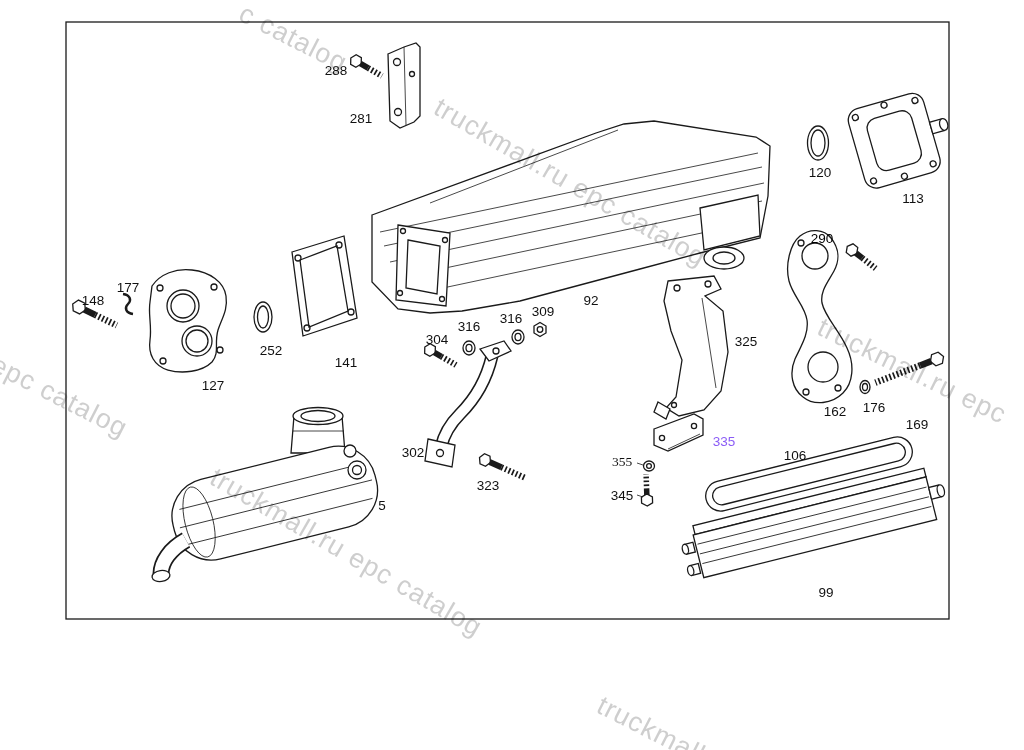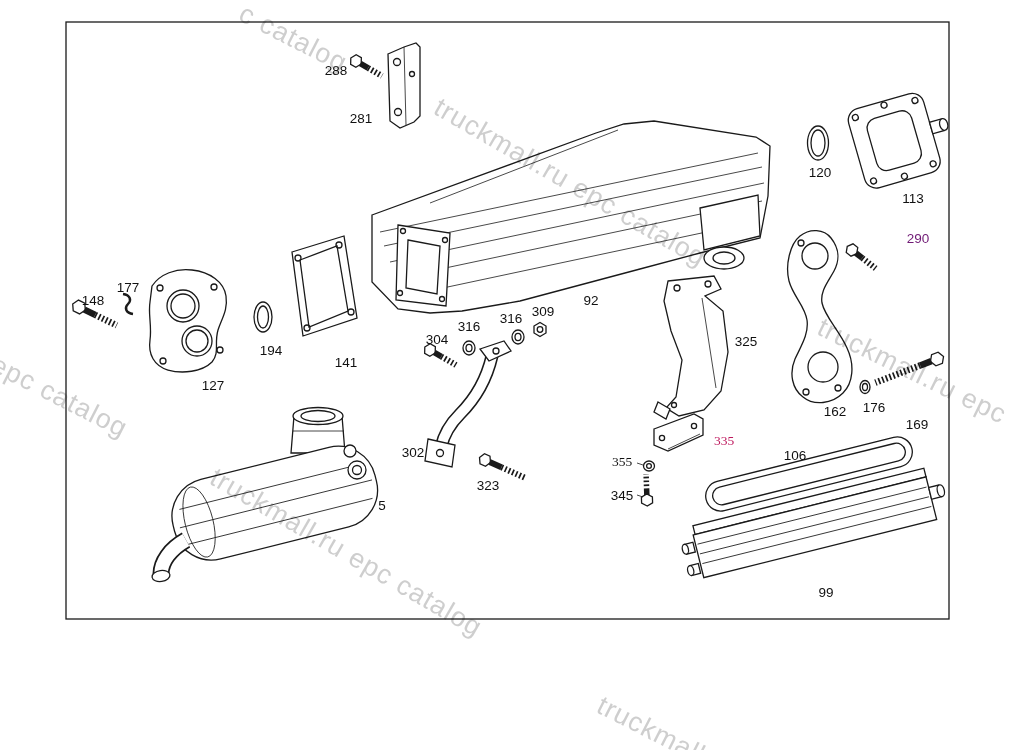--- a/index.html
+++ b/index.html
@@ -243,39 +243,39 @@
       <span style="left: 826px; top: 312px; transform: rotate(26deg); color: rgb(201, 201, 201);">truckmall.ru epc</span>
       <span style="left: -14px; top: 342px; transform: rotate(27deg); color: rgb(201, 201, 201);">l epc catalog</span>
       <span style="left: 220px; top: 462px; transform: rotate(30deg); color: rgb(201, 201, 201);">truckmall.ru epc catalog</span>
       <span style="left: 606px; top: 690px; transform: rotate(27deg); color: rgb(201, 201, 201);">truckmall.r</span>
     </div>
   <div id="label-layer">
       <span class="part-label" style="left: 336px; top: 70px; color: rgb(17, 17, 17);">288</span>
       <span class="part-label" style="left: 361px; top: 118px; color: rgb(17, 17, 17);">281</span>
       <span class="part-label" style="left: 820px; top: 172px; color: rgb(17, 17, 17);">120</span>
       <span class="part-label" style="left: 913px; top: 198px; color: rgb(17, 17, 17);">113</span>
-      <span class="part-label" style="left: 918px; top: 238px; color: #701a75;">290</span>
+      <span class="part-label" style="left: 822px; top: 238px; color: #000000;">290</span>
       <span class="part-label" style="left: 591px; top: 300px; color: rgb(17, 17, 17);">92</span>
       <span class="part-label" style="left: 93px; top: 300px; color: rgb(17, 17, 17);">148</span>
       <span class="part-label" style="left: 128px; top: 287px; color: rgb(17, 17, 17);">177</span>
-      <span class="part-label" style="left: 271px; top: 350px; color: rgb(17, 17, 17);">194</span>
+      <span class="part-label" style="left: 271px; top: 350px; color: rgb(17, 17, 17);">252</span>
       <span class="part-label" style="left: 346px; top: 362px; color: rgb(17, 17, 17);">141</span>
       <span class="part-label" style="left: 213px; top: 385px; color: rgb(17, 17, 17);">127</span>
       <span class="part-label" style="left: 437px; top: 339px; color: rgb(17, 17, 17);">304</span>
       <span class="part-label" style="left: 469px; top: 326px; color: rgb(17, 17, 17);">316</span>
       <span class="part-label" style="left: 511px; top: 318px; color: rgb(17, 17, 17);">316</span>
       <span class="part-label" style="left: 543px; top: 311px; color: rgb(17, 17, 17);">309</span>
       <span class="part-label" style="left: 746px; top: 341px; color: rgb(17, 17, 17);">325</span>
       <span class="part-label" style="left: 835px; top: 411px; color: rgb(17, 17, 17);">162</span>
       <span class="part-label" style="left: 874px; top: 407px; color: rgb(17, 17, 17);">176</span>
       <span class="part-label" style="left: 917px; top: 396px; color: rgb(17, 17, 17); margin-top: 28px;">169</span>
       <span class="part-label" style="left: 795px; top: 455px; color: rgb(17, 17, 17);">106</span>
       <span class="part-label" style="left: 413px; top: 452px; color: rgb(17, 17, 17);">302</span>
       <span class="part-label" style="left: 488px; top: 485px; color: rgb(17, 17, 17);">323</span>
-      <span class="part-label" style="left: 724px; top: 441px; color: #be185d; font-family: Liberation Serif, serif;">335</span>
+      <span class="part-label" style="left: 724px; top: 441px; color: #8b5cf6;">335</span>
       <span class="part-label" style="left: 622px; top: 462px; color: rgb(17, 17, 17); font-family: Liberation Serif, serif;">355</span>
       <span class="part-label" style="left: 622px; top: 495px; color: rgb(17, 17, 17);">345</span>
       <span class="part-label" style="left: 382px; top: 505px; color: rgb(17, 17, 17);">5</span>
       <span class="part-label" style="left: 826px; top: 592px; color: rgb(17, 17, 17);">99</span>
     </div>
 
 
 </div>
 
 </body></html>

